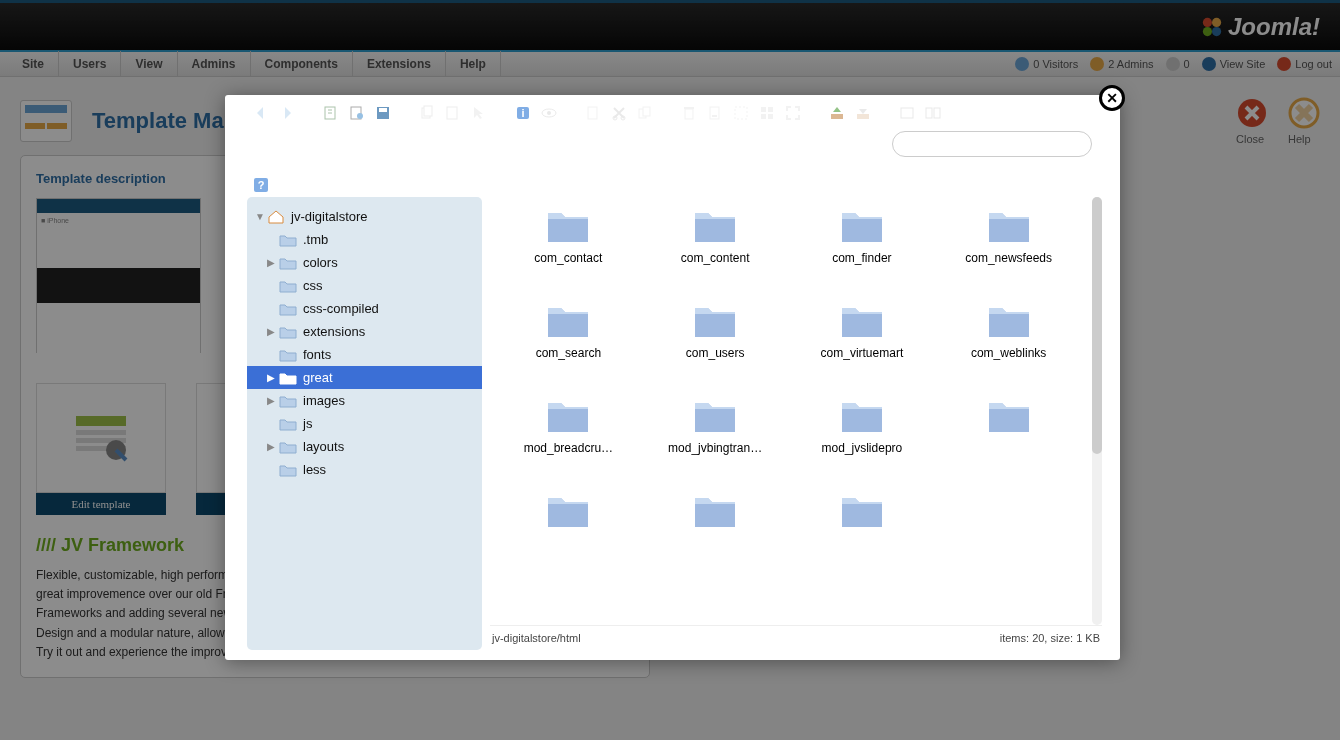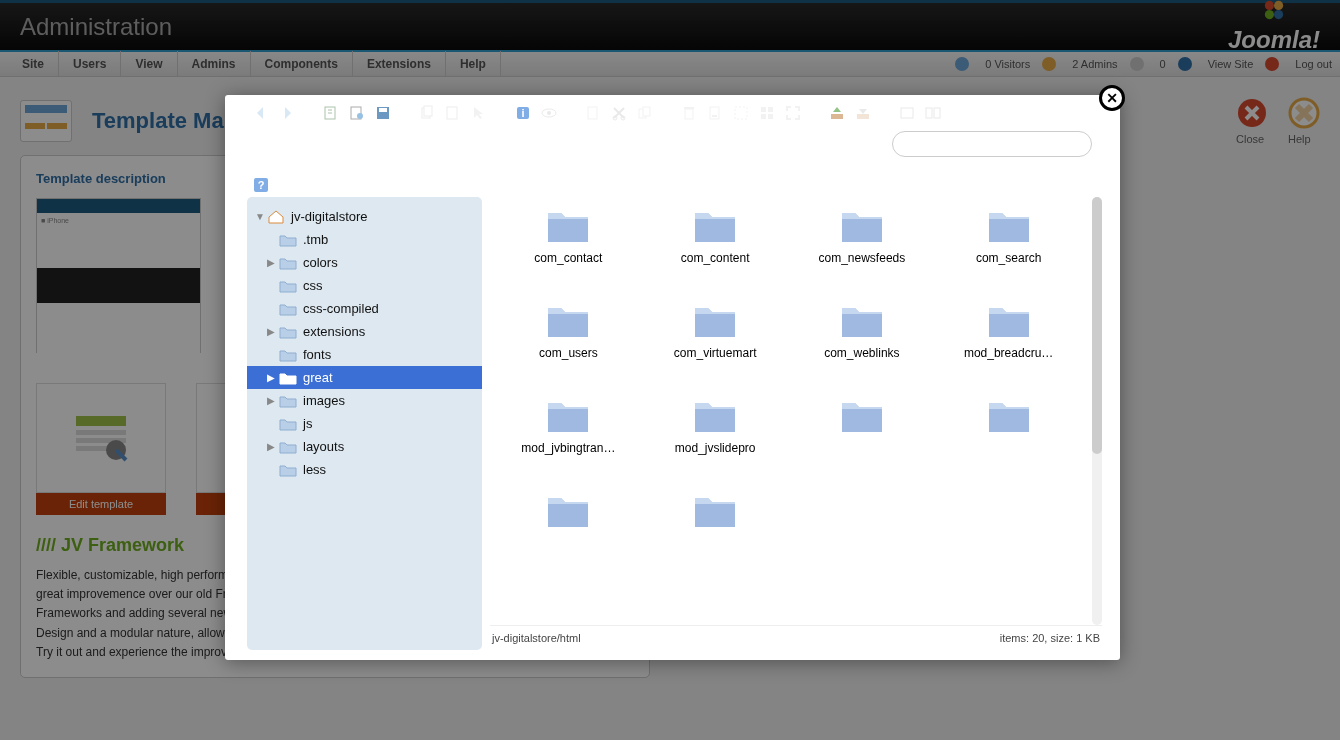--- a/index.html
+++ b/index.html
@@ -1,49 +1,49 @@
 <!DOCTYPE html>
 <html><head>
 <meta charset="utf-8">
 <style>
 * { box-sizing: border-box; margin: 0; padding: 0; }
 body { font-family: Arial, Helvetica, sans-serif; font-size: 12px; background: #f0f0f0; width: 1340px; height: 740px; overflow: hidden; position: relative; }
 
 
 .admin-header { background: linear-gradient(#2a2a2a, #0a0a0a); height: 50px; display: flex; align-items: center; padding: 0 20px; color: #fff; border-top: 3px solid #1C5C82; }
 .admin-title { font-size: 24px; color: #aaa; font-weight: normal; }
-.joomla-logo { margin-left: auto; font-size: 24px; font-style: italic; color: #fff; font-weight: bold; display: flex; align-items: center; gap: 5px; flex-direction: column; }
+.joomla-logo { margin-left: auto; font-size: 24px; font-style: italic; color: #fff; font-weight: bold; display: flex; align-items: center; gap: 5px; }
 .joomla-logo-icon { width: 22px; height: 22px; display: inline-block; position: relative; }
 
 
 .topbar { background: linear-gradient(#f8f8f8, #e0e0e0); border-top: 2px solid #2F9FCF; border-bottom: 1px solid #ccc; height: 27px; display: flex; align-items: center; padding: 0 8px; }
 .mainmenu { display: flex; gap: 0; }
 .mainmenu-item { padding: 6px 14px; color: #555; cursor: pointer; border-right: 1px solid #ccc; font-size: 12px; font-weight: bold; }
 .status-right { margin-left: auto; display: flex; align-items: center; gap: 12px; color: #555; }
-.status-item { display: flex; align-items: center; gap: 16px; font-size: 11px; }
+.status-item { display: flex; align-items: center; gap: 4px; font-size: 11px; }
 .status-icon { width: 14px; height: 14px; border-radius: 50%; display: inline-block; }
 
 
 .page-body { padding: 20px; position: relative; }
 .page-title-bar { display: flex; align-items: center; gap: 20px; margin-bottom: 10px; }
 .page-icon { width: 52px; height: 42px; background: #fff; border: 1px solid #ccc; border-radius: 3px; display: grid; grid-template-columns: 1fr 1fr; grid-template-rows: auto auto; padding: 4px; gap: 2px; }
 .page-icon .s1 { background: #6CA6D8; grid-column: 1/3; height: 8px; }
 .page-icon .s2 { background: #E8A948; height: 6px; }
 .page-title { font-size: 22px; font-weight: bold; color: #2F6FA7; }
 .toolbar-right { margin-left: auto; display: flex; gap: 20px; }
 .tool-btn { text-align: left; cursor: pointer; }
 .tool-btn .tool-icon { width: 32px; height: 32px; margin: 0 auto 4px; }
 .tool-btn .tool-label { font-size: 11px; color: #666; }
 
 .content-box { border: 1px solid #ccc; border-radius: 5px; background: #fff; padding: 15px; width: 630px; }
 .content-box-title { font-size: 13px; font-weight: bold; color: #2F6FA7; margin-bottom: 12px; }
 .thumbs-row { display: flex; gap: 30px; margin-bottom: 20px; }
 .thumb-block { width: 130px; }
 .thumb-img { width: 130px; height: 110px; background: #fff; border: 1px solid #ddd; display: flex; align-items: center; justify-content: center; font-size: 40px; color: #aaa; position: relative; }
-.thumb-bar { background: #c2410c; color: #fff; text-align: center; padding: 5px; font-size: 11px; }
+.thumb-bar { background: #0c4a6e; color: #fff; text-align: center; padding: 5px; font-size: 11px; font-family: Liberation Serif, serif; }
 .framework-title { color: #6FAE20; font-size: 18px; font-weight: bold; margin-bottom: 10px; }
 .framework-desc { color: #333; font-size: 12px; line-height: 1.6; }
 
 
 .overlay { position: absolute; inset: 0; background: rgba(0,0,0,0.45); z-index: 100; }
 
 
 .modal { position: absolute; left: 225px; top: 95px; width: 895px; height: 565px; background: #fff; border-radius: 3px; z-index: 200; box-shadow: 0 2px 20px rgba(0,0,0,0.4); display: flex; flex-direction: column; }
 .modal-close { position: absolute; right: -5px; top: -10px; width: 26px; height: 26px; background: #fff; border: 3px solid #000; border-radius: 50%; display: flex; align-items: center; justify-content: center; font-weight: bold; cursor: pointer; z-index: 210; font-size: 14px; }
 
@@ -71,21 +71,20 @@
 .fm-scrollbar { width: 10px; background: #f0f0f0; margin-left: 5px; border-radius: 5px; position: relative; }
 .fm-scrollthumb { background: #ccc; border-radius: 5px; width: 100%; }
 
 
 svg { display: block; }
 </style>
 </head>
 <body>
 
 <div class="admin-header">
-  <span class="admin-title">Administration</span>
   <span class="joomla-logo">
     <span class="joomla-logo-icon">
       <svg viewBox="0 0 24 24">
           <circle cx="7" cy="7" r="5" fill="#D84B2F"></circle>
           <circle cx="17" cy="7" r="5" fill="#E8A948"></circle>
           <circle cx="7" cy="17" r="5" fill="#6FAE20"></circle>
           <circle cx="17" cy="17" r="5" fill="#2F6FA7"></circle>
         </svg>
     </span>
     <span>Joomla!</span>
@@ -479,20 +478,30 @@
               <div class="folder-label">com_content</div>
             </div>
             <div class="folder-item">
               <div class="folder-icon">
                 <svg viewBox="0 0 46 38">
                   <path d="M3 6 L16 6 L20 10 L43 10 L43 35 L3 35 Z" fill="#A9C4E8"></path>
                   <path d="M3 12 L43 12 L43 35 L3 35 Z" fill="#9FB9E0"></path>
                   <path d="M3 6 L16 6 L20 10 L43 10 L43 12 L3 12 Z" fill="#C5D8F0"></path>
                 </svg>
               </div>
+              <div class="folder-label">com_finder</div>
+            </div>
+            <div class="folder-item">
+              <div class="folder-icon">
+                <svg viewBox="0 0 46 38">
+                  <path d="M3 6 L16 6 L20 10 L43 10 L43 35 L3 35 Z" fill="#A9C4E8"></path>
+                  <path d="M3 12 L43 12 L43 35 L3 35 Z" fill="#9FB9E0"></path>
+                  <path d="M3 6 L16 6 L20 10 L43 10 L43 12 L3 12 Z" fill="#C5D8F0"></path>
+                </svg>
+              </div>
               <div class="folder-label">com_newsfeeds</div>
             </div>
             <div class="folder-item">
               <div class="folder-icon">
                 <svg viewBox="0 0 46 38">
                   <path d="M3 6 L16 6 L20 10 L43 10 L43 35 L3 35 Z" fill="#A9C4E8"></path>
                   <path d="M3 12 L43 12 L43 35 L3 35 Z" fill="#9FB9E0"></path>
                   <path d="M3 6 L16 6 L20 10 L43 10 L43 12 L3 12 Z" fill="#C5D8F0"></path>
                 </svg>
               </div>

